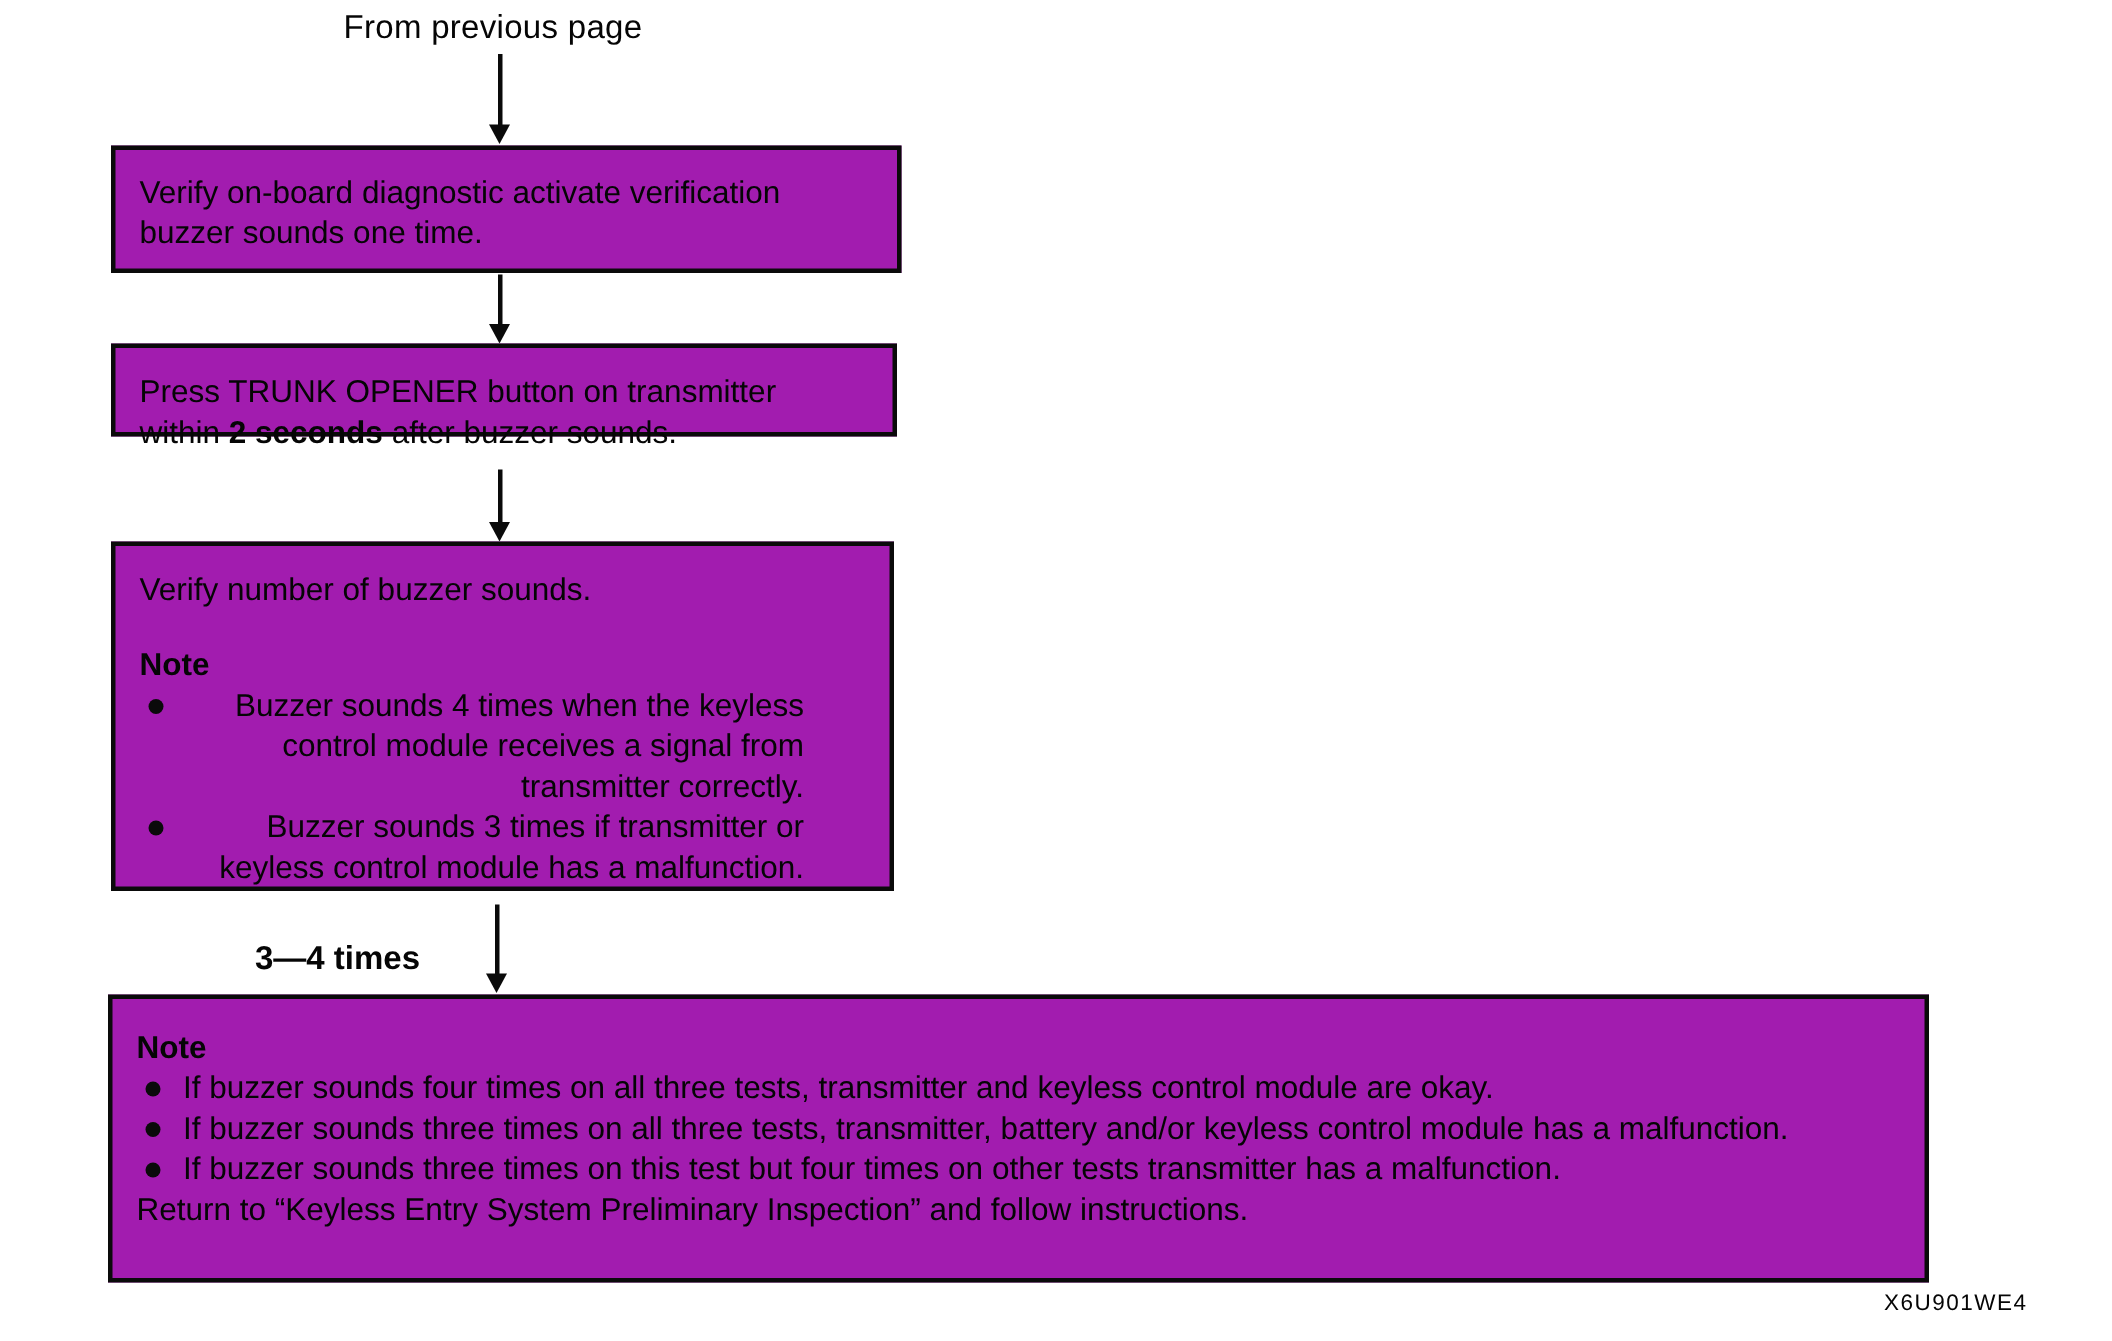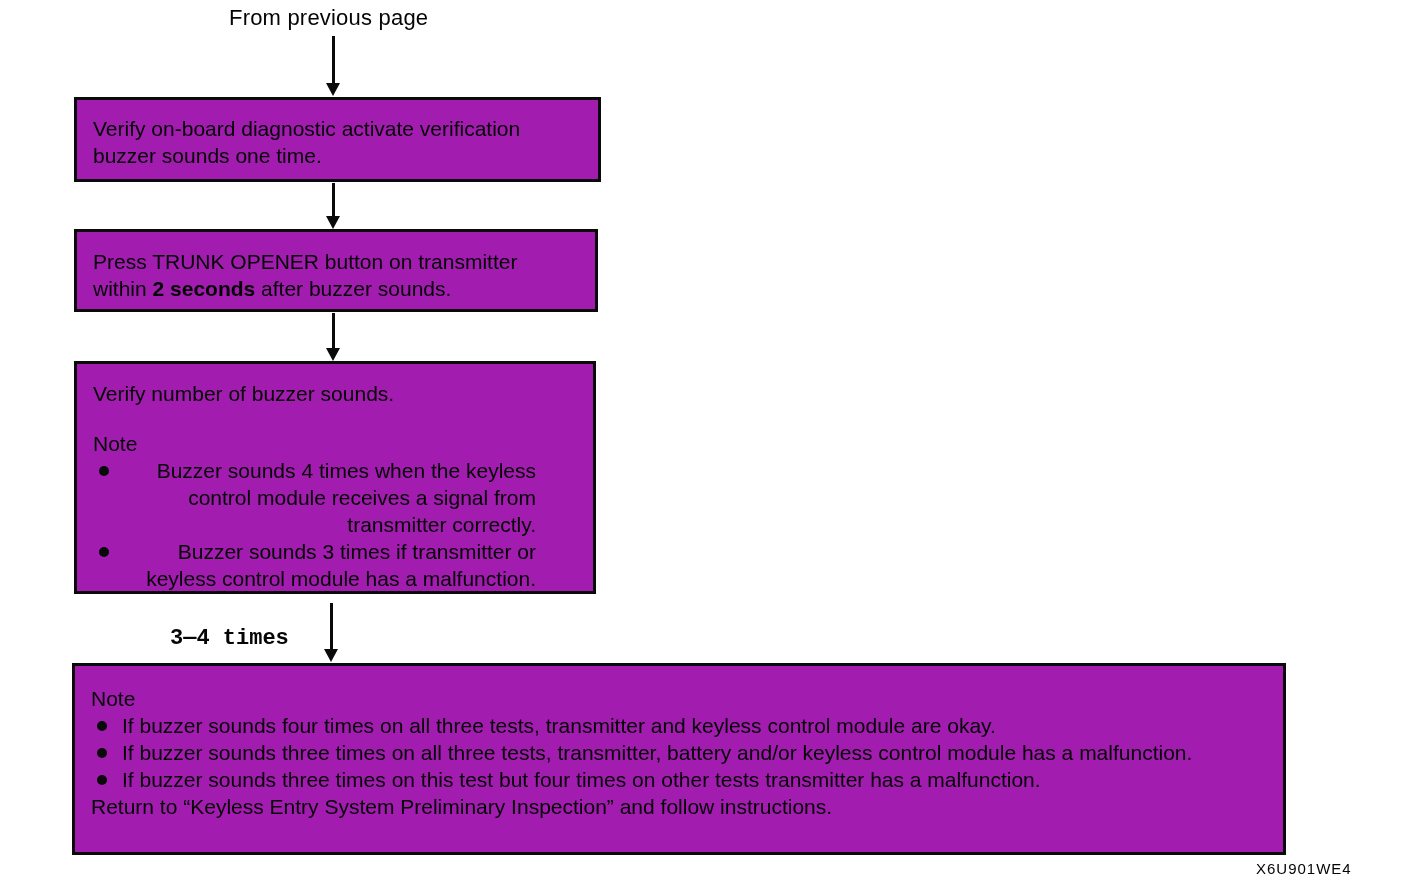--- a/index.html
+++ b/index.html
@@ -28,25 +28,25 @@
   .fbox {
     position: absolute;
     border: 3px solid #0a0a0a;
     background: #a21caf;
     box-sizing: border-box;
     font-size: 21px;
     line-height: 27px;
   }
   .fbox p { margin: 0; }
   .box1 { left: 74px;  top: 97px;  width: 527px; height: 85px;  padding: 15px 16px; }
-  .box2 { left: 74px;  top: 229px; width: 524px; height: 83px;  padding: 16px 16px; }
+  .box2 { left: 74px;  top: 229px; width: 524px; height: 62px;  padding: 16px 16px; }
   .box2 p { max-width: 478px; }
   .box3 { left: 74px;  top: 361px; width: 522px; height: 233px; padding: 16px 16px; }
   .box4 { left: 72px;  top: 663px; width: 1214px; height: 192px; padding: 19px 16px 7px 16px; }
-  .note-label { font-weight: normal; }
+  .note-label { font-weight: bold; }
   .box3 .note-label { margin-top: 23px; }
   
   .bullets { margin: 0; padding: 0; }
   .bullet {
     display: flex;
     align-items: flex-start;
     text-align: right;
   }
   .dot {
     flex: none;
@@ -86,21 +86,20 @@
   .arrow2 { left: 325px; top: 183px; height: 46px; }
   .arrow3 { left: 325px; top: 313px; height: 48px; }
   .arrow4 { left: 323px; top: 603px; height: 59px; }
   .branch-label {
     position: absolute;
     left: 170px;
     top: 626px;
     font-size: 22px;
     font-weight: bold;
     white-space: nowrap;
-    font-family: Liberation Mono, monospace;
   }
   .figure-code {
     position: absolute;
     left: 1256px;
     top: 860px;
     font-size: 15px;
     font-weight: normal;
     letter-spacing: 1px;
     white-space: nowrap;
   }

